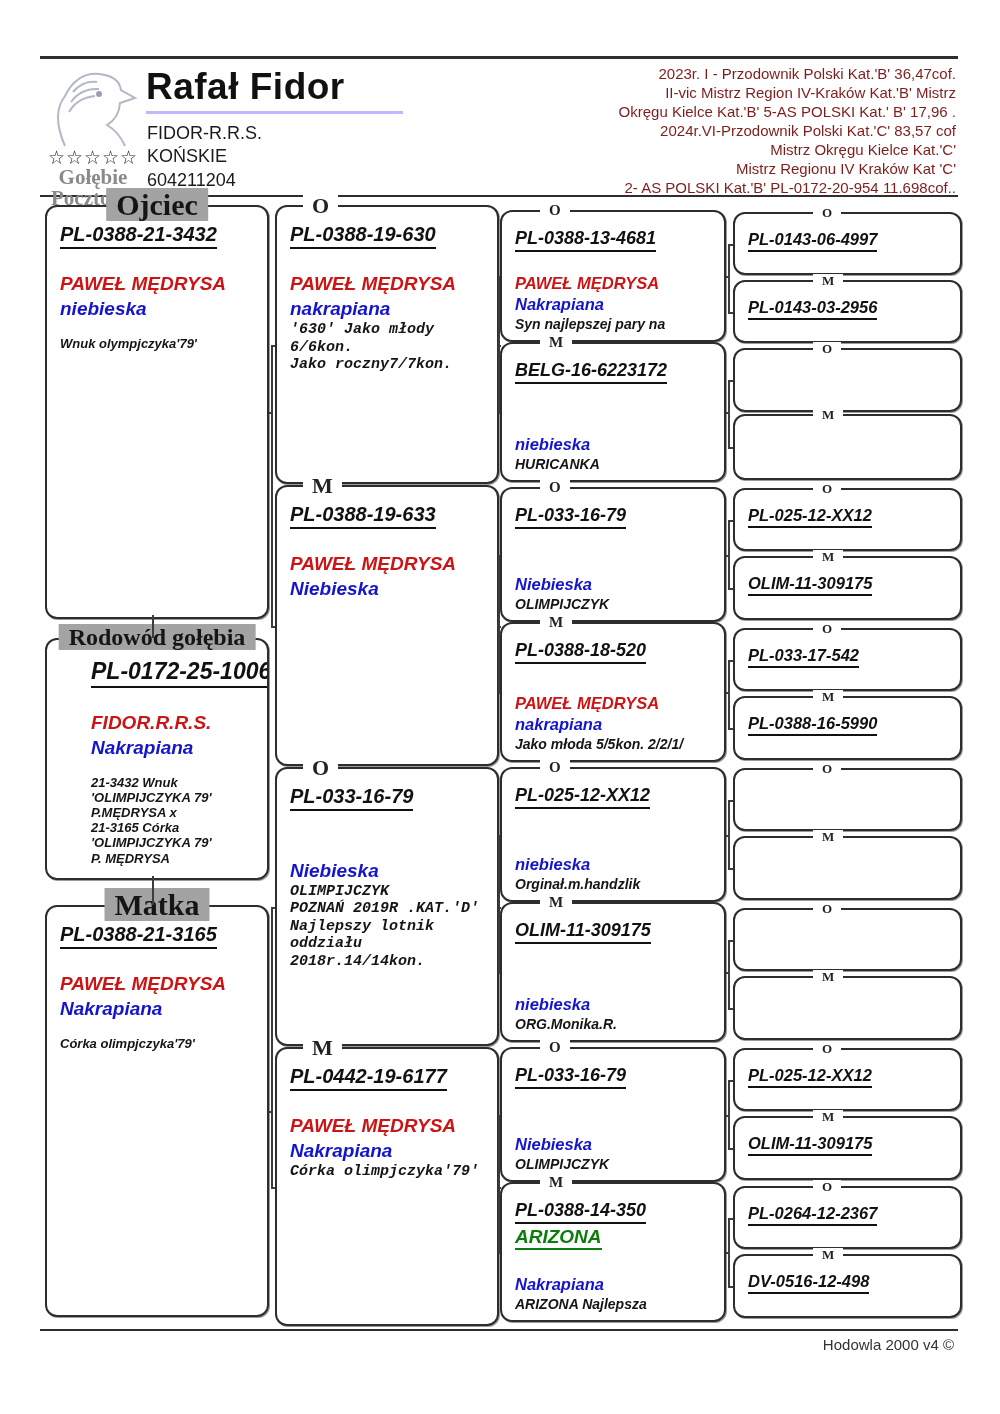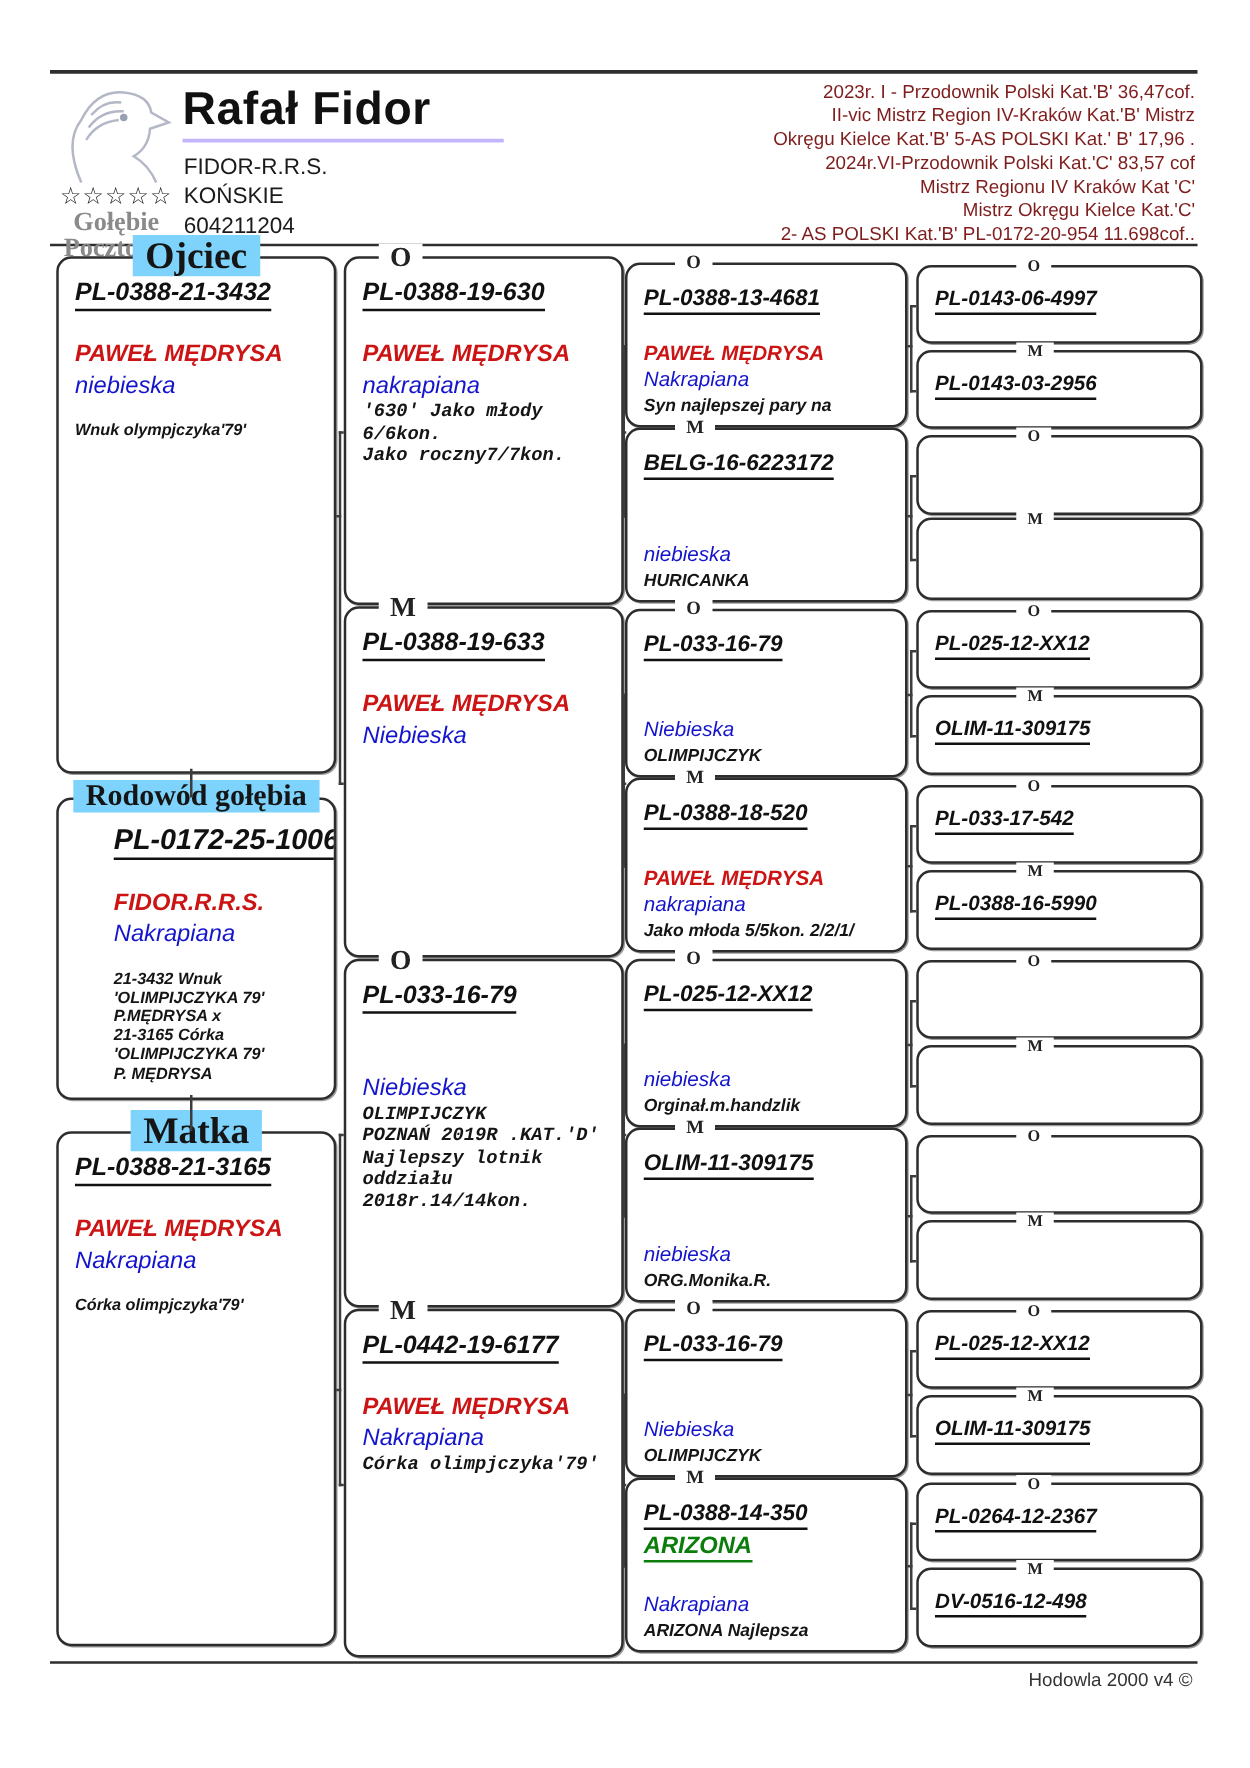--- a/index.html
+++ b/index.html
@@ -16,40 +16,40 @@
                 border-bottom:3px solid #c4b5fd;padding:0 58px 3px 0;letter-spacing:.5px;}
   #breeder-sub{position:absolute;left:147px;top:122px;font-size:18px;line-height:1.3;color:#1a1a1a;}
   #achievements{position:absolute;right:44px;top:64px;width:430px;text-align:right;
                 font-size:15px;line-height:1.27;color:#7f1d1d;}
   
   #credit{position:absolute;right:46px;top:1336px;font-size:15px;color:#333;}
   
   .pbox{position:absolute;border:2px solid #2d2d2d;border-radius:12px;background:#fff;
         box-shadow:1px 1px 0 #9a9a9a;}
   .boxtitle{position:absolute;top:-19px;left:50%;transform:translateX(-50%);
-            background:#7dd3fc;padding:0 10px;font-family:"Liberation Serif",serif;
+            background:#a3a3a3;padding:0 10px;font-family:"Liberation Serif",serif;
             font-weight:bold;font-size:30px;line-height:1.1;color:#151515;white-space:nowrap;}
   .boxtitle.small{font-size:24px;top:-16px;}
   .sexlab{position:absolute;background:#fff;padding:0 9px;font-family:"Liberation Serif",serif;
           font-weight:bold;color:#222;line-height:1;}
   .g2 .sexlab{font-size:22px;top:-12px;left:26px;}
   .g3 .sexlab{font-size:15px;top:-9px;left:38px;}
   .g4 .sexlab{font-size:13px;top:-8px;left:78px;}
   .inner{box-sizing:border-box;height:100%;padding:16px 10px 8px 13px;
          display:flex;flex-direction:column;align-items:flex-start;overflow:hidden;}
   .ring{font-weight:bold;font-style:italic;color:#111;border-bottom:2px solid #111;
         padding-bottom:1px;display:inline-block;white-space:nowrap;}
   .c1 .ring,.g2 .ring{font-size:20px;}
   #box-subject .ring{font-size:23px;}
   .g3 .ring{font-size:18px;}
   .g4 .ring{font-size:16.5px;}
   .alias{font-weight:bold;font-style:italic;border-bottom:2px solid currentColor;
          display:inline-block;font-size:19px;margin-top:2px;}
   .oname{font-weight:bold;font-style:italic;}
-  .cname{font-weight:normal;font-style:italic;}
+  .cname{font-weight:bold;font-style:italic;}
   .desc{font-weight:bold;font-style:italic;color:#151515;white-space:pre-line;line-height:1.16;}
   .c1 .oname,.c1 .cname,.g2 .oname,.g2 .cname{font-size:19px;line-height:1.32;}
   .g3 .oname,.g3 .cname{font-size:16.5px;line-height:1.3;}
   .c1 .desc{font-size:13px;margin-top:15px;}
   .g2 .desc{font-size:15px;font-family:Liberation Mono, monospace;}
   .g3 .desc{font-size:14px;}
   .c1 .oname,.g2 .oname{margin-top:22px;min-height:25px;}
   .g3 .grp{margin-top:auto;}
   .conn{position:absolute;background:#3c3c3c;}
 </style>
@@ -80,22 +80,22 @@
     <div>FIDOR-R.R.S.</div>
     <div>KOŃSKIE</div>
     <div>604211204</div>
   </div>
 
   <div id="achievements">
       <div>2023r. I - Przodownik Polski Kat.'B' 36,47cof.</div>
       <div>II-vic Mistrz Region IV-Kraków Kat.'B' Mistrz</div>
       <div>Okręgu Kielce Kat.'B' 5-AS POLSKI Kat.' B' 17,96 .</div>
       <div>2024r.VI-Przodownik Polski Kat.'C' 83,57 cof</div>
+      <div>Mistrz Okręgu Kielce Kat.'C'</div>
       <div>Mistrz Regionu IV Kraków Kat 'C'</div>
-      <div>Mistrz Okręgu Kielce Kat.'C'</div>
       <div>2- AS  POLSKI Kat.'B' PL-0172-20-954 11.698cof..</div>
     </div>
 
   <div class="pbox c1" id="box-father" style="left:45px;top:205px;width:220px;height:410px;">
     <span class="boxtitle">Ojciec</span>
     <div class="inner">
       <span class="ring">PL-0388-21-3432</span>
       <div class="oname red">PAWEŁ MĘDRYSA</div>
       <div class="cname blue">niebieska</div>
       <div class="desc">Wnuk olympjczyka'79'</div>

